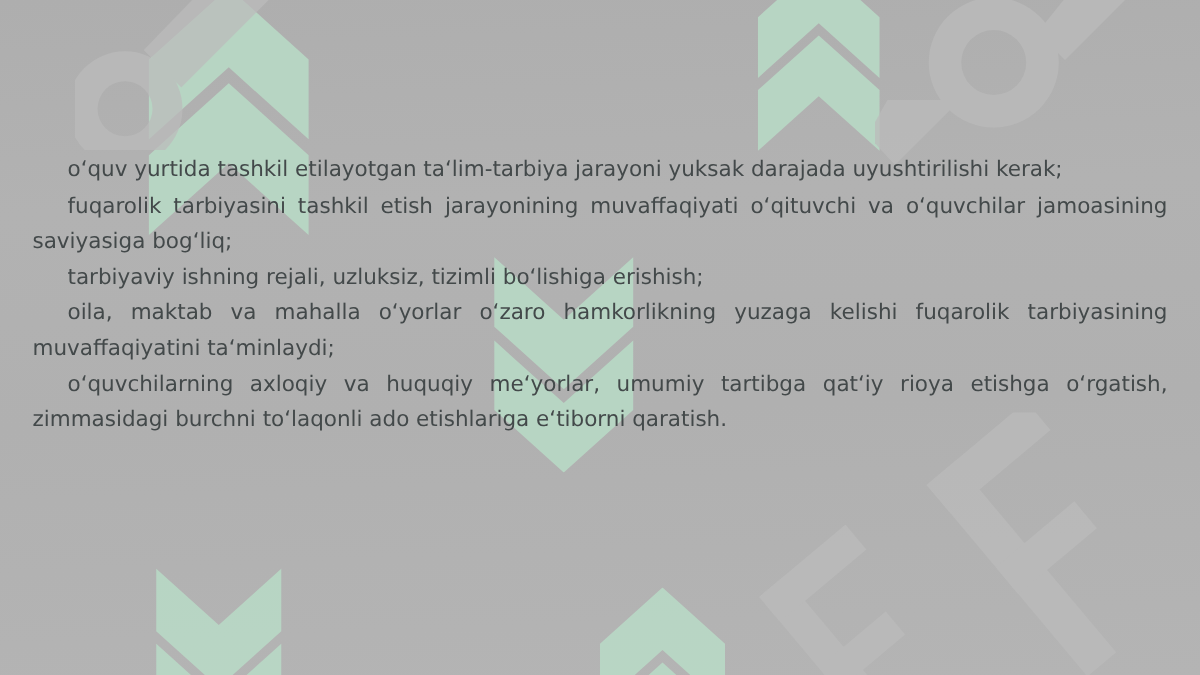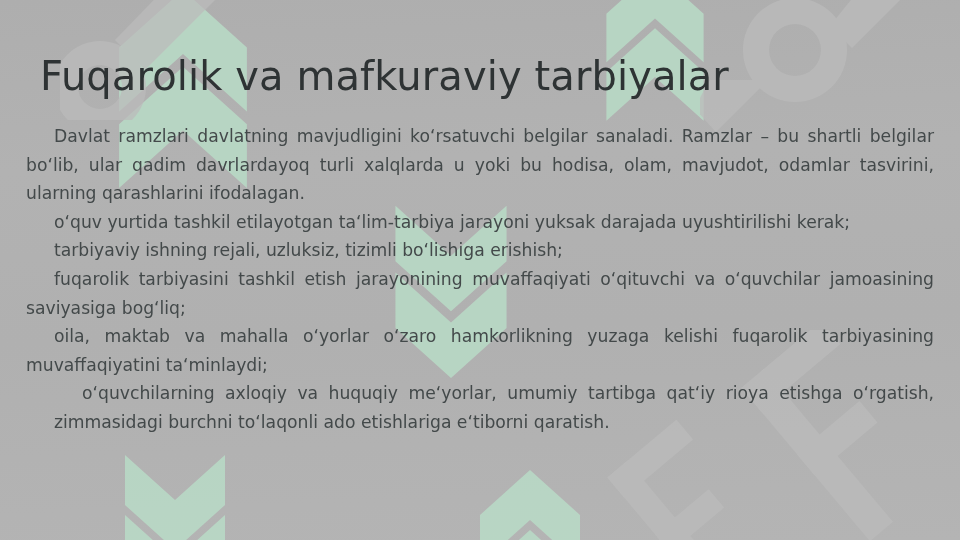--- a/index.html
+++ b/index.html
@@ -81,21 +81,21 @@
 
   .para {
     margin: 0;
     font-size: 17.2px;
     line-height: 28.6px;
     color: #43494a;
     text-align: justify;
     text-indent: 28px;
     text-justify: inter-word;
   }
-  .para:last-child { text-align: justify; margin-left: 28px; }
+  .para:last-child { text-align: justify; }
 </style>
 </head>
 <body>
 
 <div id="slide">
 
   <div class="wm-layer">
 
     <svg class="wm-green wm-g1" viewBox="0 0 100 180">
       <polygon points="50,0 100,45 100,95 50,50 0,95 0,45"></polygon>
@@ -145,25 +145,23 @@
       <g transform="rotate(-40 95 95)">
         <rect x="52" y="10" width="26" height="170"></rect>
         <rect x="52" y="10" width="90" height="26"></rect>
         <rect x="52" y="84" width="70" height="24"></rect>
       </g>
     </svg>
   </div>
 
   <div class="content">
 
-    <div class="slide-title">Fuqarolik va mafkuraviy tarbiyalar</div>
 
     <div class="body-block">
-      <p class="para">Davlat ramzlari davlatning mavjudligini ko‘rsatuvchi belgilar sanaladi. Ramzlar – bu shartli belgilar bo‘lib, ular qadim davrlardayoq turli xalqlarda u yoki bu hodisa, olam, mavjudot, odamlar tasvirini, ularning qarashlarini ifodalagan.</p>
       <p class="para">o‘quv yurtida tashkil etilayotgan ta‘lim-tarbiya jarayoni yuksak darajada uyushtirilishi kerak;</p>
+      <p class="para">fuqarolik tarbiyasini tashkil etish jarayonining muvaffaqiyati o‘qituvchi va o‘quvchilar jamoasining saviyasiga bog‘liq;</p>
       <p class="para">tarbiyaviy ishning rejali, uzluksiz, tizimli bo‘lishiga erishish;</p>
-      <p class="para">fuqarolik tarbiyasini tashkil etish jarayonining muvaffaqiyati o‘qituvchi va o‘quvchilar jamoasining saviyasiga bog‘liq;</p>
       <p class="para">oila, maktab va mahalla o‘yorlar o‘zaro hamkorlikning yuzaga kelishi fuqarolik tarbiyasining muvaffaqiyatini ta‘minlaydi;</p>
       <p class="para">o‘quvchilarning axloqiy va huquqiy me‘yorlar, umumiy tartibga qat‘iy rioya etishga o‘rgatish, zimmasidagi burchni to‘laqonli ado etishlariga e‘tiborni qaratish.</p>
     </div>
 
   </div>
 </div>
 
 </body></html>

